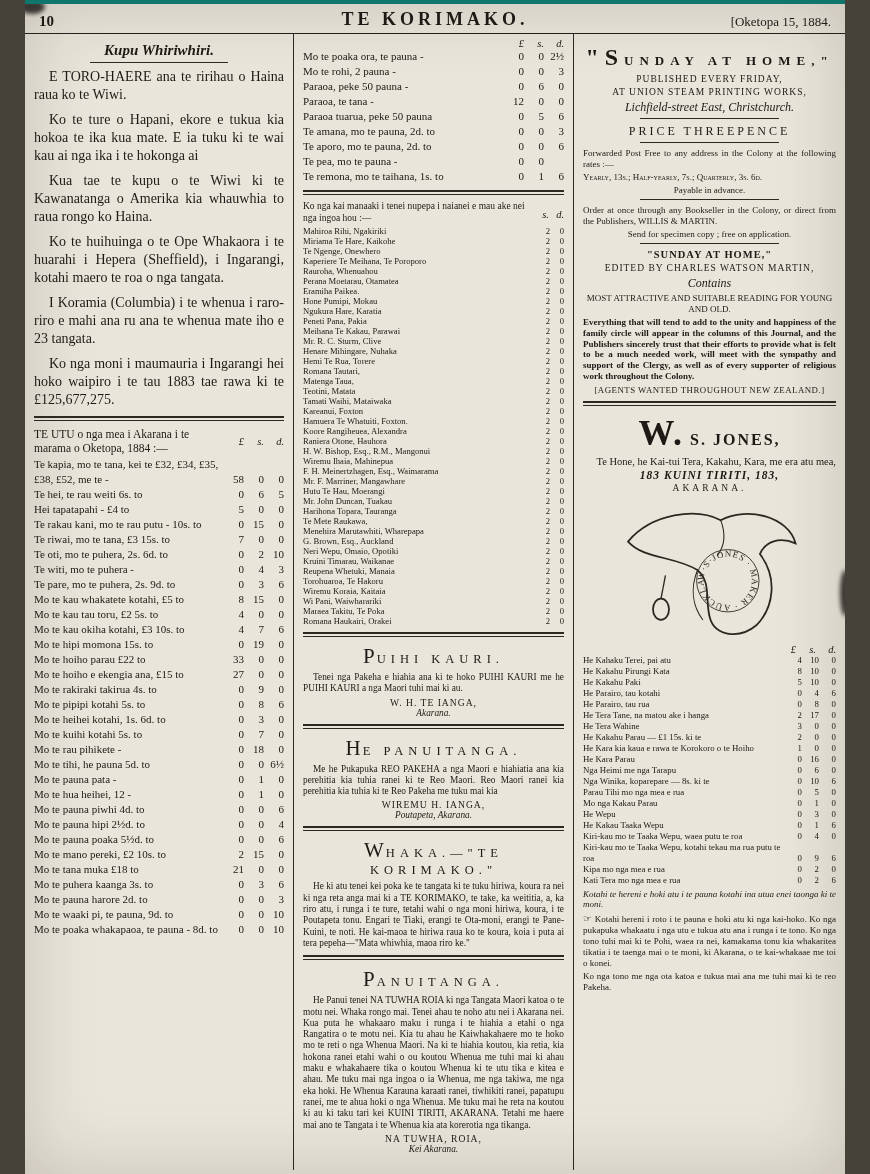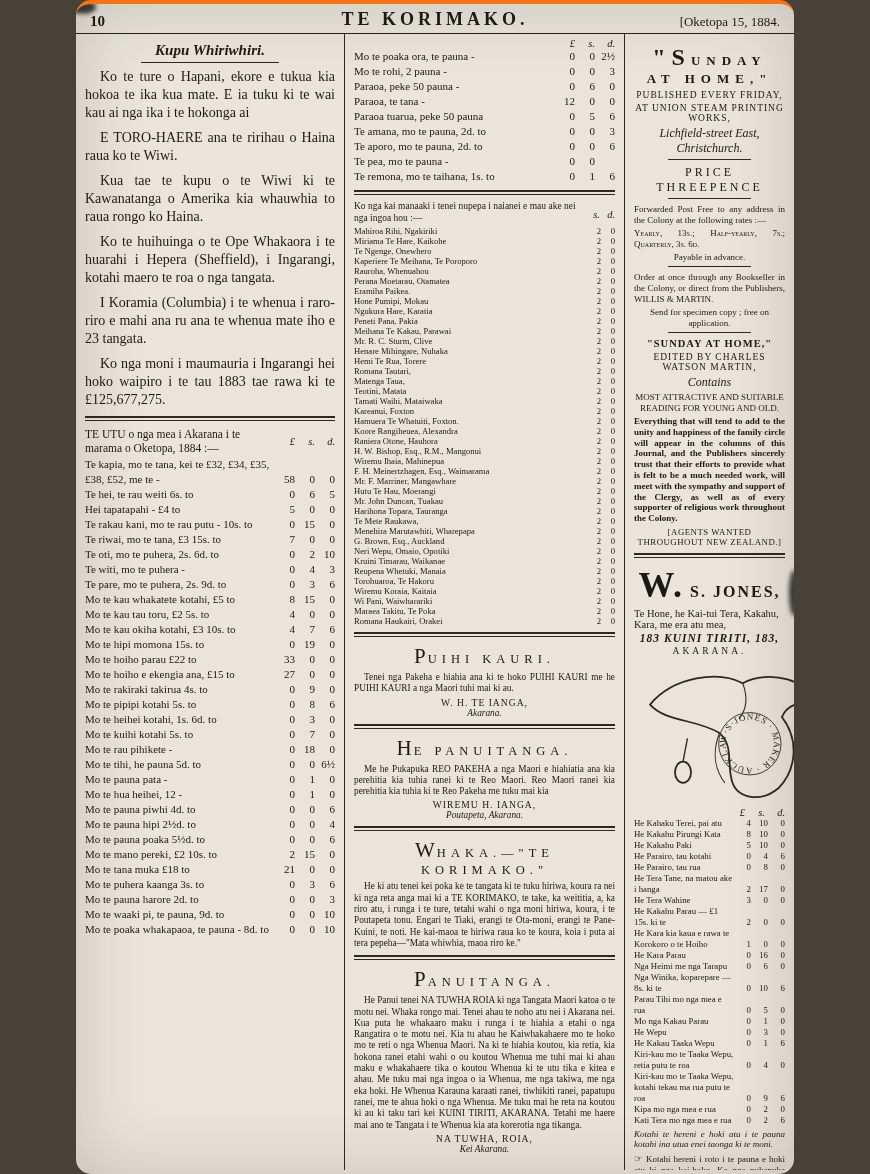--- a/index.html
+++ b/index.html
@@ -1,18 +1,18 @@
 <!DOCTYPE html>
 <html><head>
 <meta charset="utf-8">
 <style>
   html,body{margin:0;padding:0;background:#464239;}
-  .page{position:relative;width:718px;height:1174px;margin:0 auto;background:#e9e5da;color:#1d1a16;
+  .page{position:relative;width:820px;height:1174px;margin:0 auto;background:#e9e5da;color:#1d1a16;
         font-family:"Liberation Serif","DejaVu Serif",serif;box-sizing:border-box;overflow:hidden;
-        border-top:4px solid #f97316;box-shadow:inset 0 0 70px rgba(45,35,20,.18);border-radius:15px;}
+        border-top:4px solid #0f766e;box-shadow:inset 0 0 70px rgba(45,35,20,.18);}
   .smudge{position:absolute;background:#141210;border-radius:50%;filter:blur(2px);opacity:.8;}
   .smudge.a{left:-6px;top:-4px;width:26px;height:14px;}
   .smudge.b{right:-5px;top:566px;width:10px;height:46px;}
 
   .masthead{display:grid;grid-template-columns:1fr auto 1fr;align-items:end;padding:5px 14px 3px;border-bottom:1.5px solid #24211c;}
   .mast-page{font-weight:bold;font-size:15px;}
   .mast-title{font-weight:bold;font-size:18px;letter-spacing:4px;text-align:center;}
   .mast-date{text-align:right;font-size:13px;}
 
   .cols{display:grid;grid-template-columns:268px 280px 1fr;height:1136px;}
@@ -52,21 +52,21 @@
   .r-caps{font-variant:small-caps;}
   .price-3p{font-size:12px;letter-spacing:3px;text-align:center;margin:3px 0;}
   .r-small{font-size:9px;line-height:11px;text-align:justify;margin:2px 0;}
   .r-small-c{font-size:9px;line-height:11px;text-align:center;margin:2px 0;}
   .r-body{font-size:9px;line-height:10.8px;text-align:justify;margin:2px 0;font-weight:bold;}
   .r-bold-c{font-size:10.5px;font-weight:bold;letter-spacing:1px;text-align:center;margin:3px 0;}
   .agents{font-size:8.8px;letter-spacing:.5px;text-align:center;margin:3px 0;}
 
   .jones-head{font-weight:bold;font-size:16px;text-align:center;letter-spacing:2px;margin:2px 0;}
   .jones-head::first-letter{font-size:36px;}
-  .jones-line{font-size:10.5px;text-align:left;margin:2px 0;}
+  .jones-line{font-size:10.5px;text-align:right;margin:2px 0;}
   .jones-addr{font-size:11.5px;font-weight:bold;font-style:italic;text-align:center;letter-spacing:1px;margin:2px 0;}
   .jones-place{font-size:9.5px;letter-spacing:3px;text-align:center;margin:1px 0 2px;}
   .saddle-wrap{text-align:center;margin:2px 0;}
   .jlist .prow{font-size:8.8px;line-height:11px;}
   .jlist .pv{width:17px;}
   .j-note{font-style:italic;font-size:9px;line-height:10.5px;text-align:justify;margin:3px 0;}
   .hand{font-family:"DejaVu Sans",sans-serif;font-size:10px;}
 </style>
 </head>
 <body>
@@ -81,22 +81,22 @@
     <span class="mast-date">[Oketopa 15, 1884.</span>
   </div>
 
   <div class="cols">
 
     <div class="col">
       <div class="kupu">Kupu Whiriwhiri.</div>
       <hr class="rule-short">
       <div class="news">
 
-      <p class="news-p">Ko te ture o Hapani, ekore e tukua kia hokoa te ika kua mate. E ia tuku ki te wai kau ai nga ika i te hokonga ai</p>
-          <p class="news-p">E TORO-HAERE ana te ririhau o Haina raua ko te Wiwi.</p>
+      <p class="news-p">E TORO-HAERE ana te ririhau o Haina raua ko te Wiwi.</p>
+          <p class="news-p">Ko te ture o Hapani, ekore e tukua kia hokoa te ika kua mate. E ia tuku ki te wai kau ai nga ika i te hokonga ai</p>
           <p class="news-p">Kua tae te kupu o te Wiwi ki te Kawanatanga o Amerika kia whauwhia to raua rongo ko Haina.</p>
           <p class="news-p">Ko te huihuinga o te Ope Whakaora i te huarahi i Hepera (Sheffield), i Ingarangi, kotahi maero te roa o nga tangata.</p>
           <p class="news-p">I Koramia (Columbia) i te whenua i raro-riro e mahi ana ru ana te whenua mate iho e 23 tangata.</p>
           <p class="news-p">Ko nga moni i maumauria i Ingarangi hei hoko waipiro i te tau 1883 tae rawa ki te £125,677,275.</p>
         </div>
       <hr class="rule-double">
       <div class="pl-intro">
         <span class="cur-head">
           <span>£</span><span>s.</span><span>d.</span>
         </span>
@@ -828,21 +828,21 @@
           </div>
 
           <div class="prow">
             <span class="plabel">He Kakau Taaka Wepu</span>
             <span class="pv">0</span>
             <span class="pv">1</span>
             <span class="pv">6</span>
           </div>
 
           <div class="prow">
-            <span class="plabel">Kiri-kau mo te Taaka Wepu, retia putu te roa</span>
+            <span class="plabel">Kiri-kau mo te Taaka Wepu, waea putu te roa</span>
             <span class="pv">0</span>
             <span class="pv">4</span>
             <span class="pv">0</span>
           </div>
 
           <div class="prow">
             <span class="plabel">Kiri-kau mo te Taaka Wepu, kotahi tekau ma rua putu te roa</span>
             <span class="pv">0</span>
             <span class="pv">9</span>
             <span class="pv">6</span>

